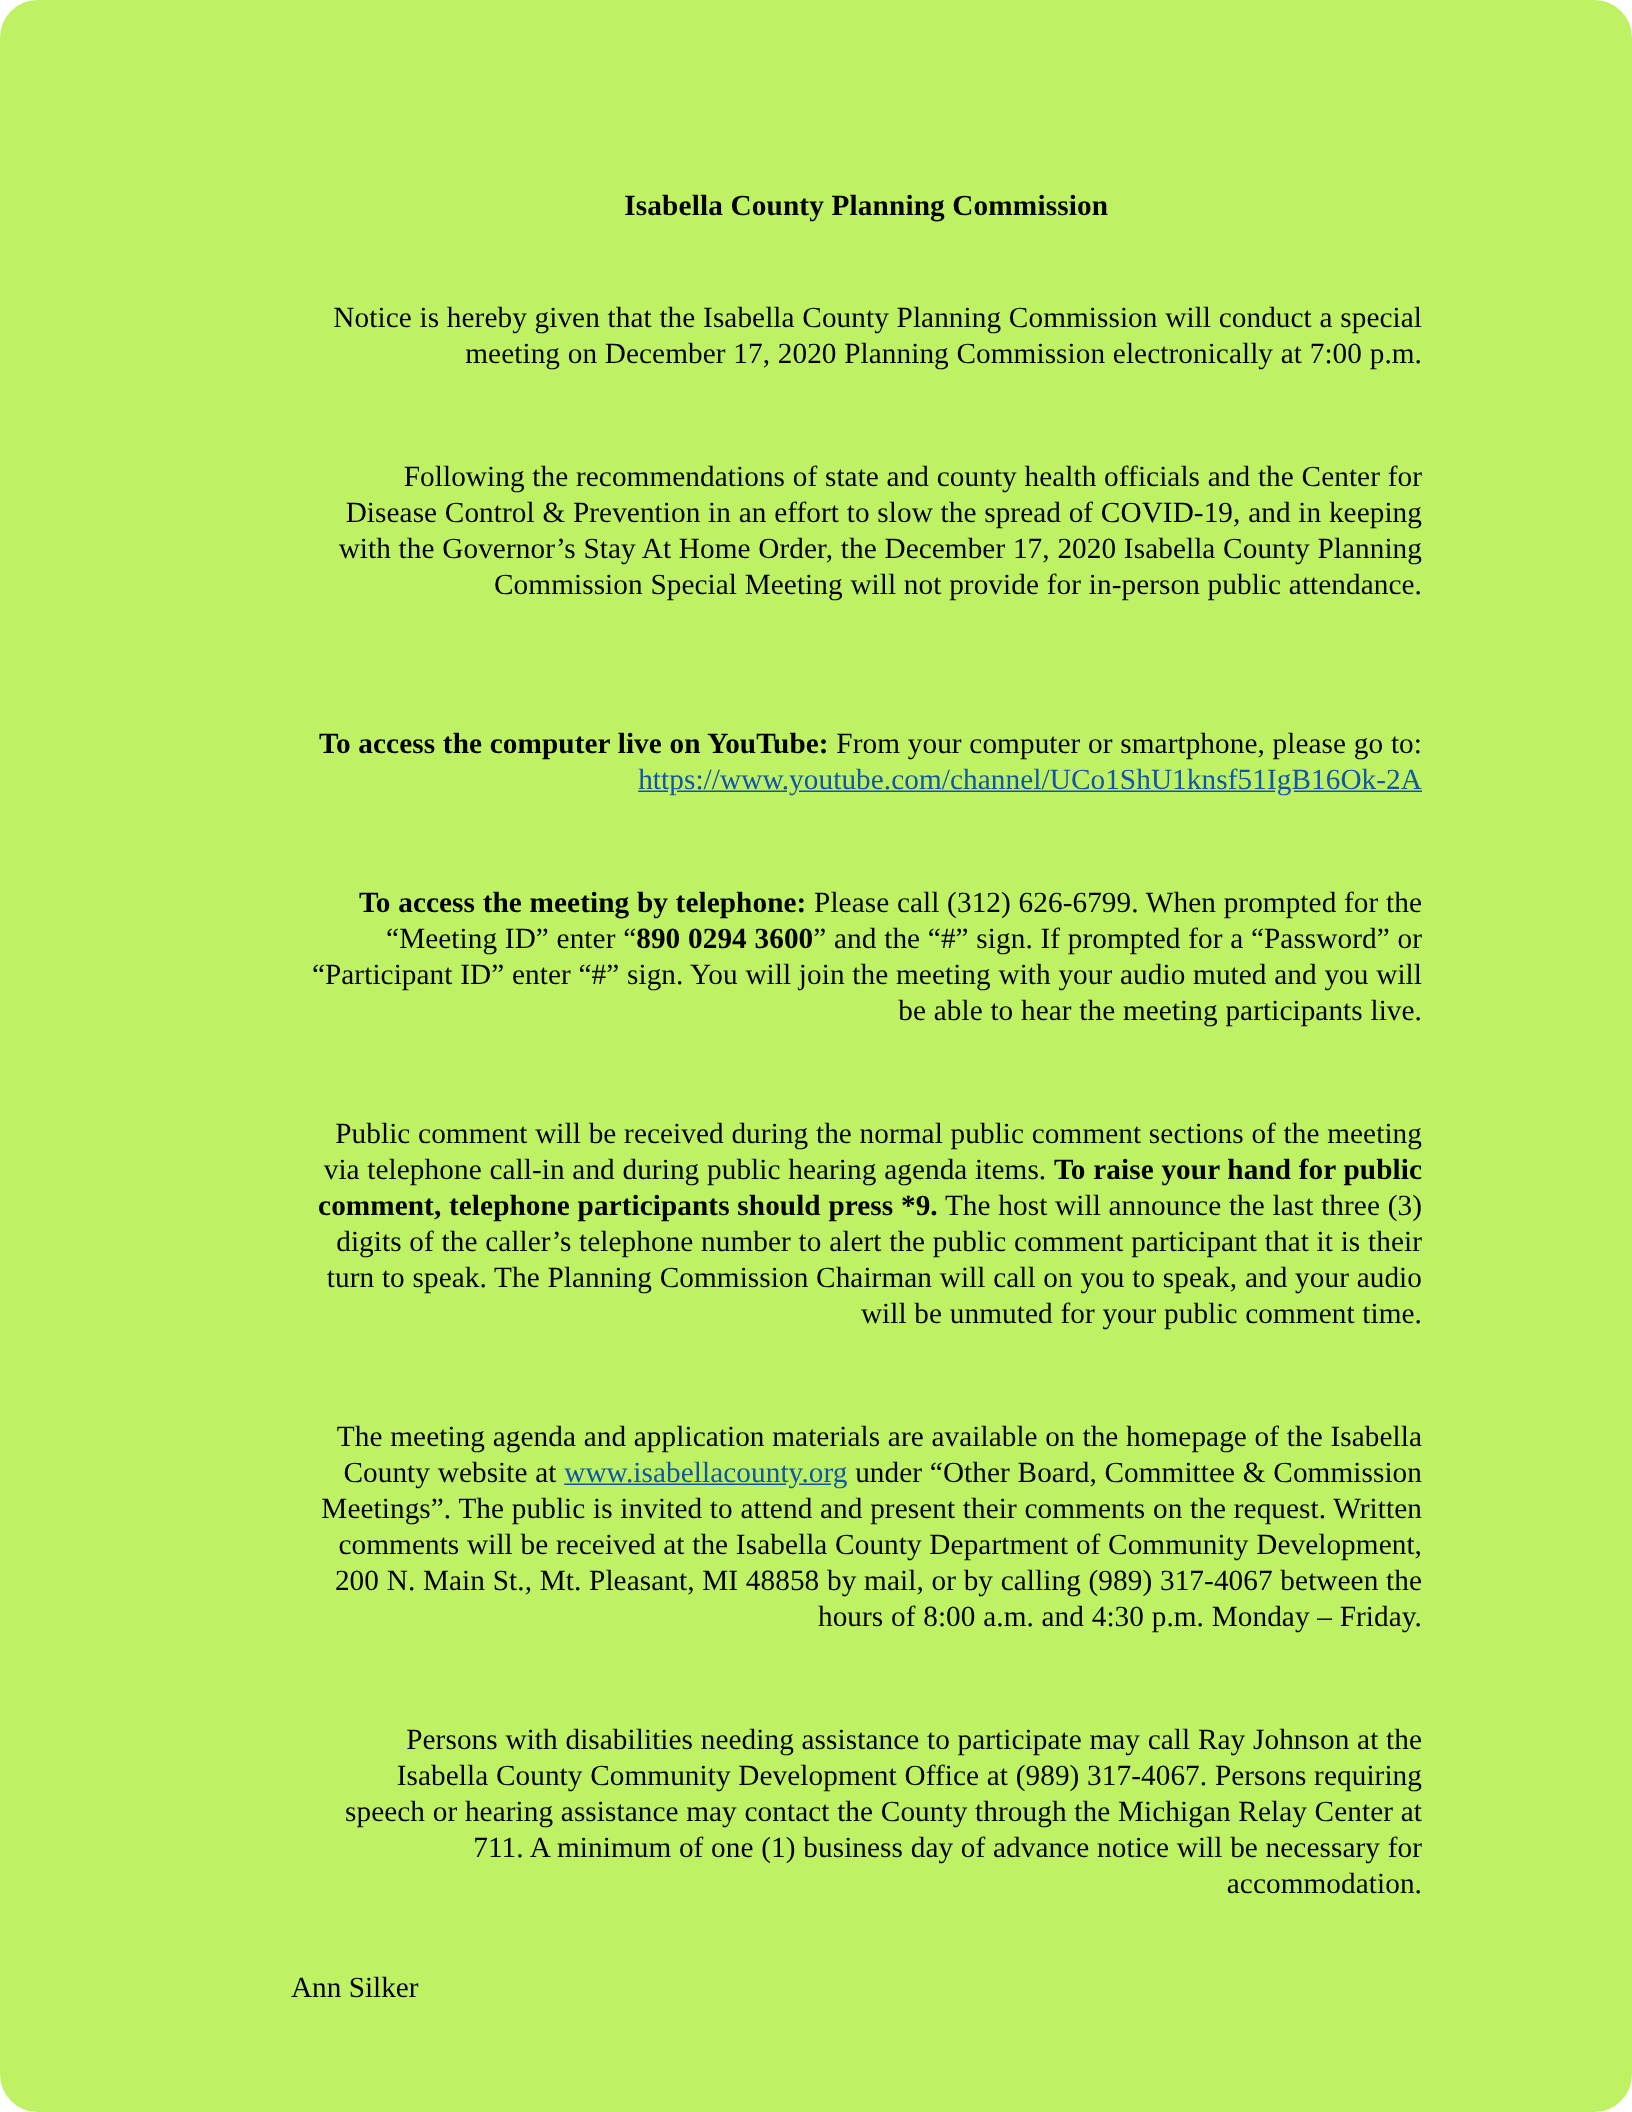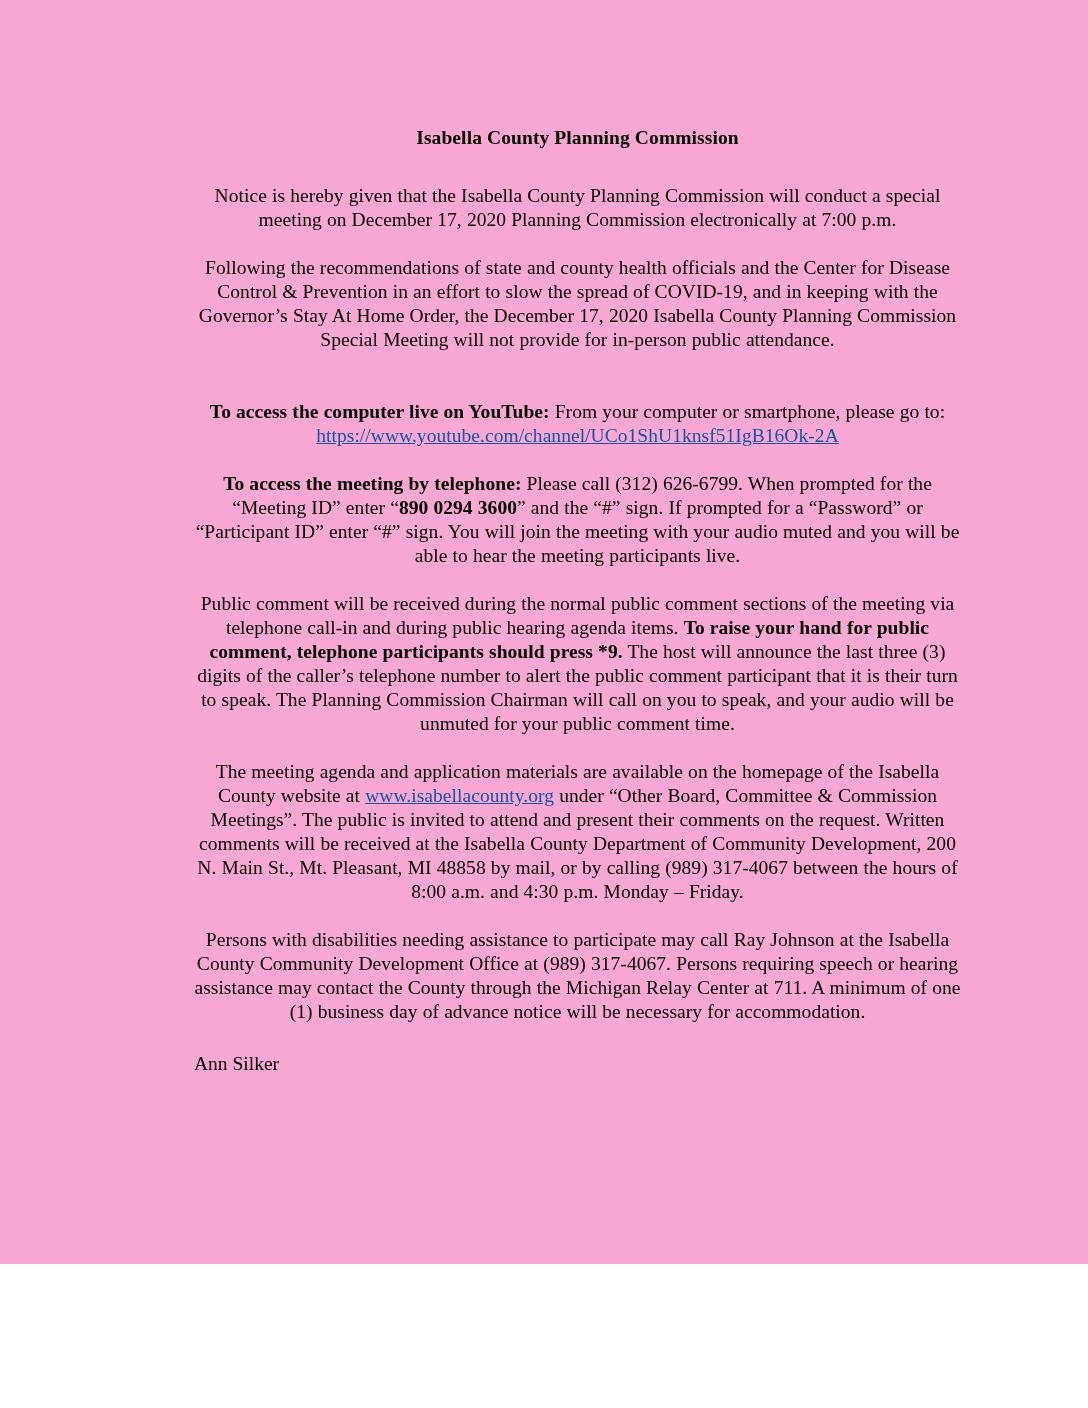--- a/index.html
+++ b/index.html
@@ -10,45 +10,46 @@
   body {
     width: 1088px;
     height: 1408px;
     font-family: "Liberation Serif", "DejaVu Serif", serif;
     color: #000000;
     overflow: hidden;
   }
   .page {
     position: relative;
     width: 1088px;
-    height: 1264px;
-    background: #f9a8d4;
+    height: 1408px;
+    background: #bef264;
     box-sizing: border-box;
+    border-radius: 25px;
   }
   .content {
     position: absolute;
     left: 190px;
     top: 126px;
     width: 775px;
   }
   .doc-title {
     text-align: center;
     font-weight: bold;
     font-size: 19.5px;
     line-height: 24px;
     letter-spacing: 0.1px;
   }
   .doc-title div {
     white-space: nowrap;
   }
   p.para {
-    margin: 0;
+    margin: 17px;
     font-size: 19.5px;
     line-height: 24px;
-    text-align: center;
+    text-align: right;
     letter-spacing: 0.05px;
     word-spacing: 0.2px;
   }
   .gap-title { height: 34px; }
   .gap { height: 24px; }
   .gap-sig { height: 24px; }
   b, .b { font-weight: bold; }
   a.link, .link {
     color: #1155a8;
     font-weight: normal;

